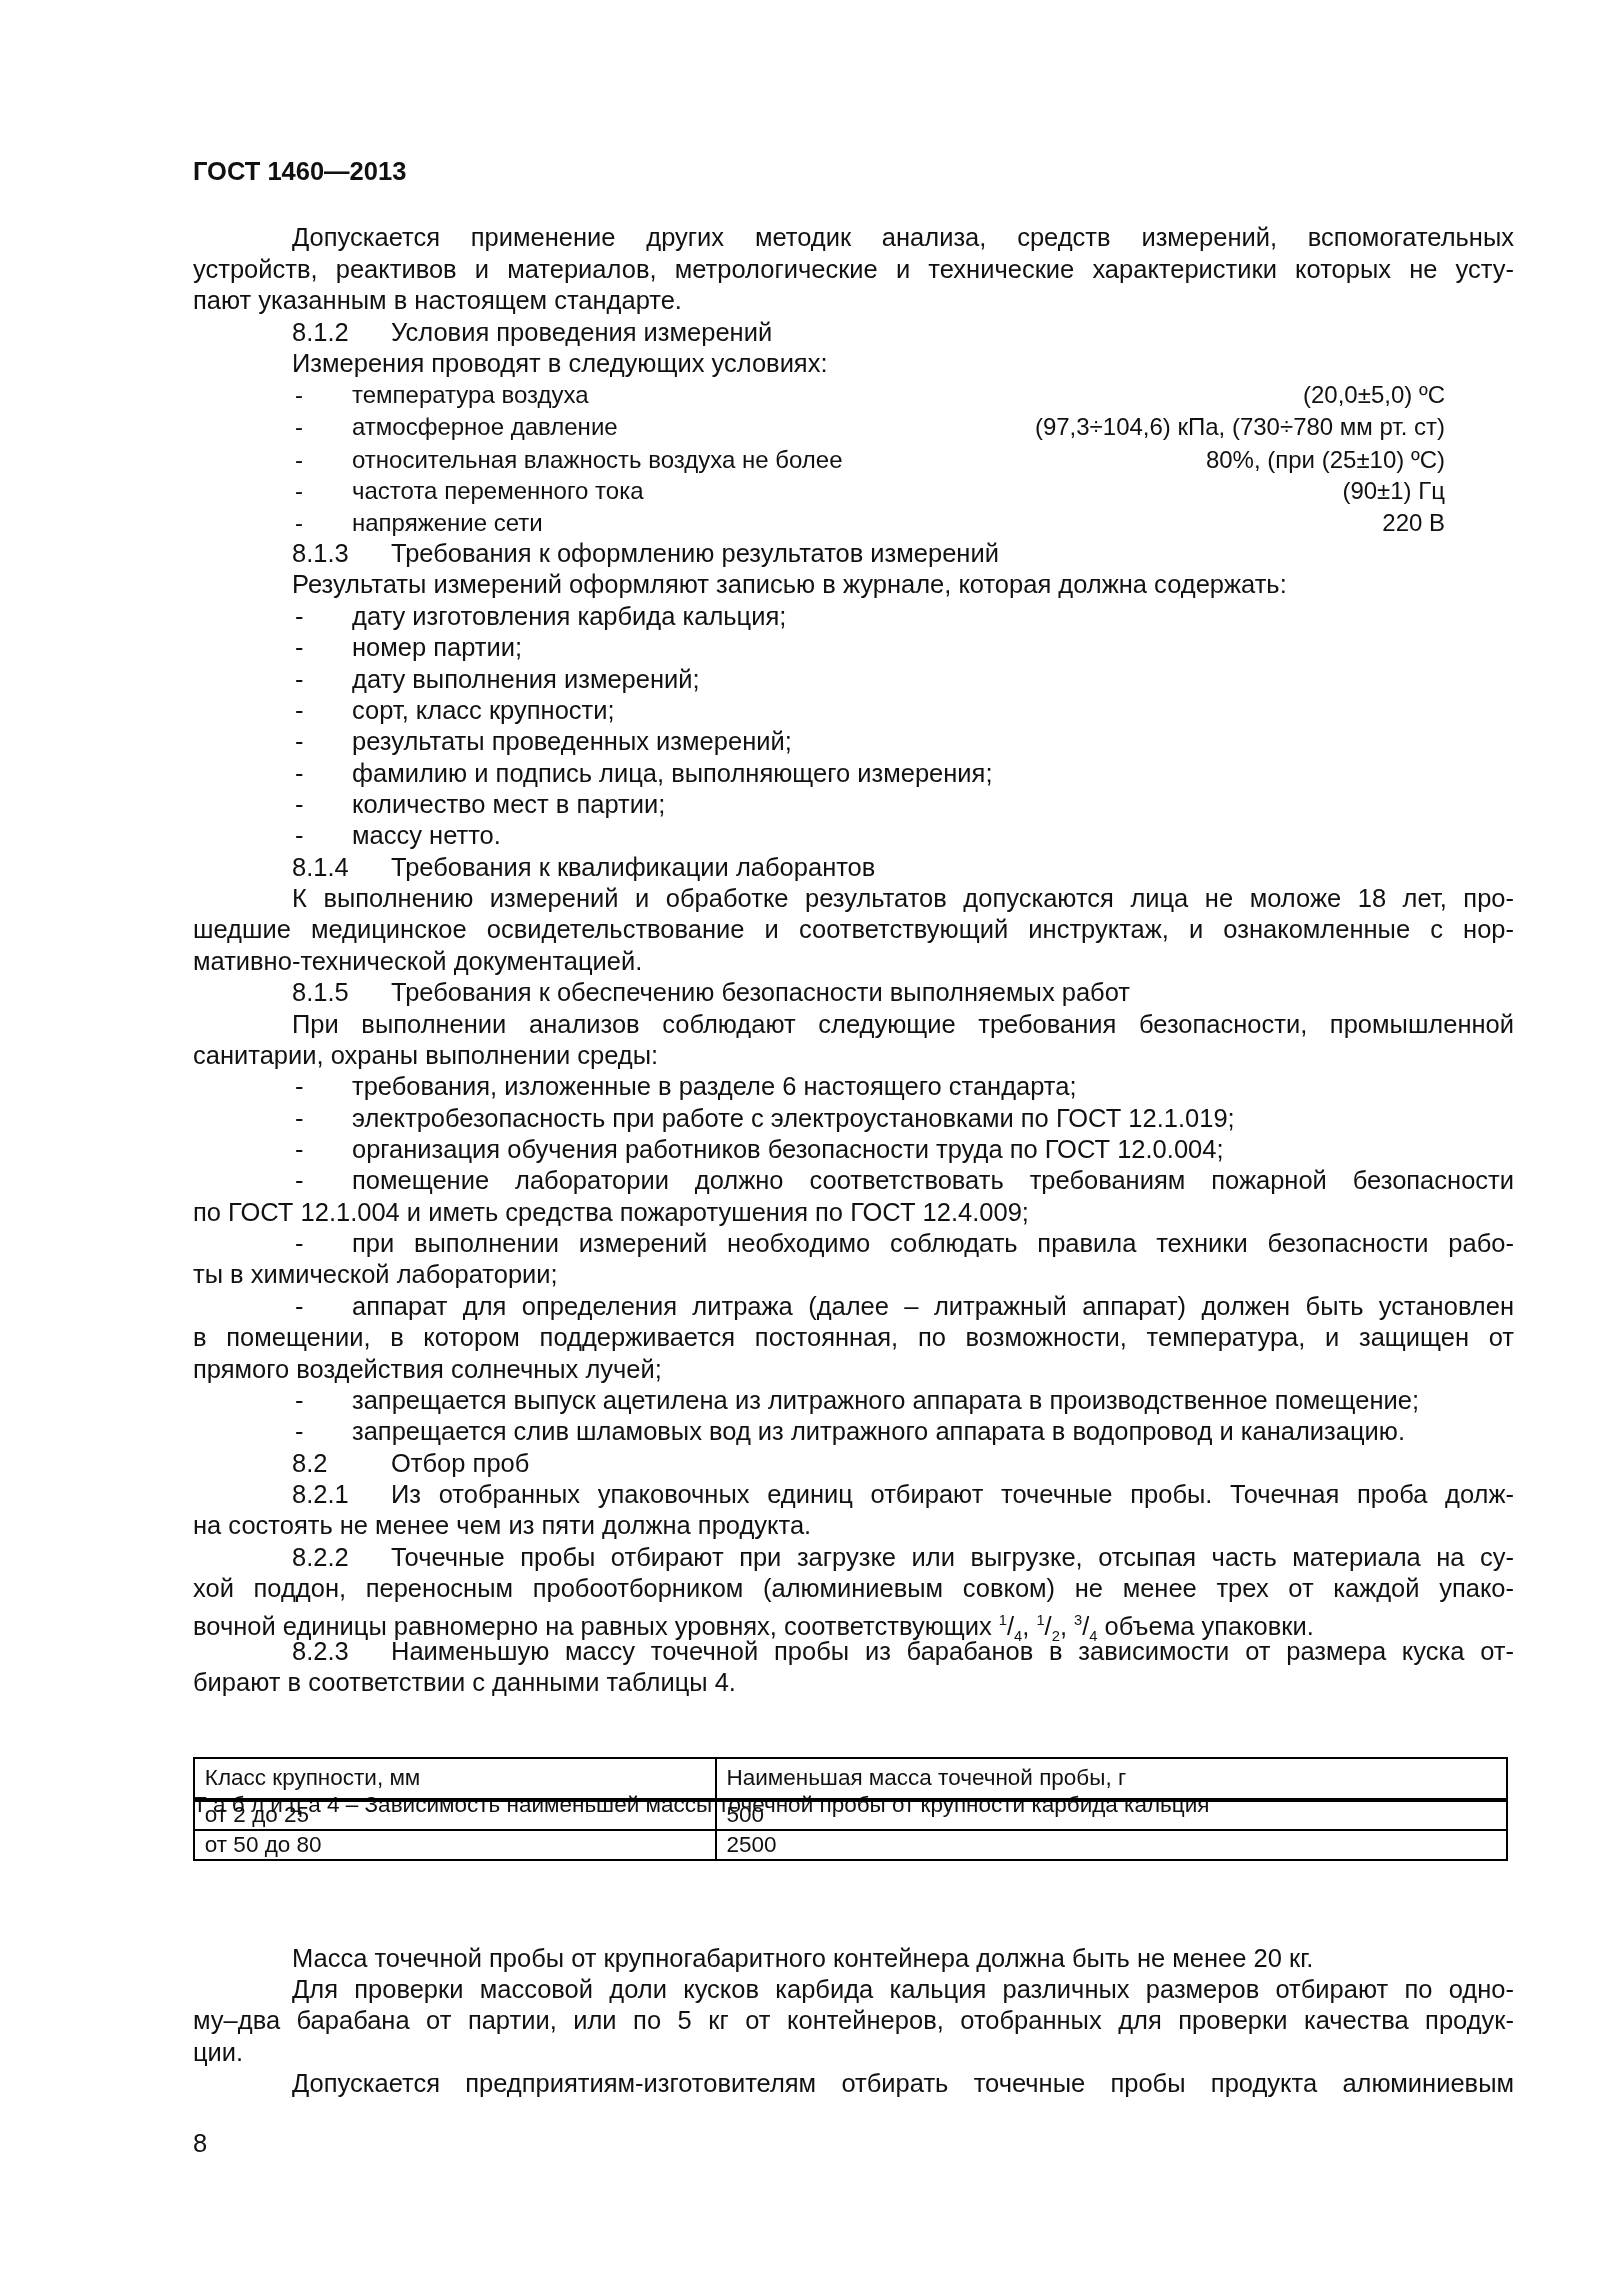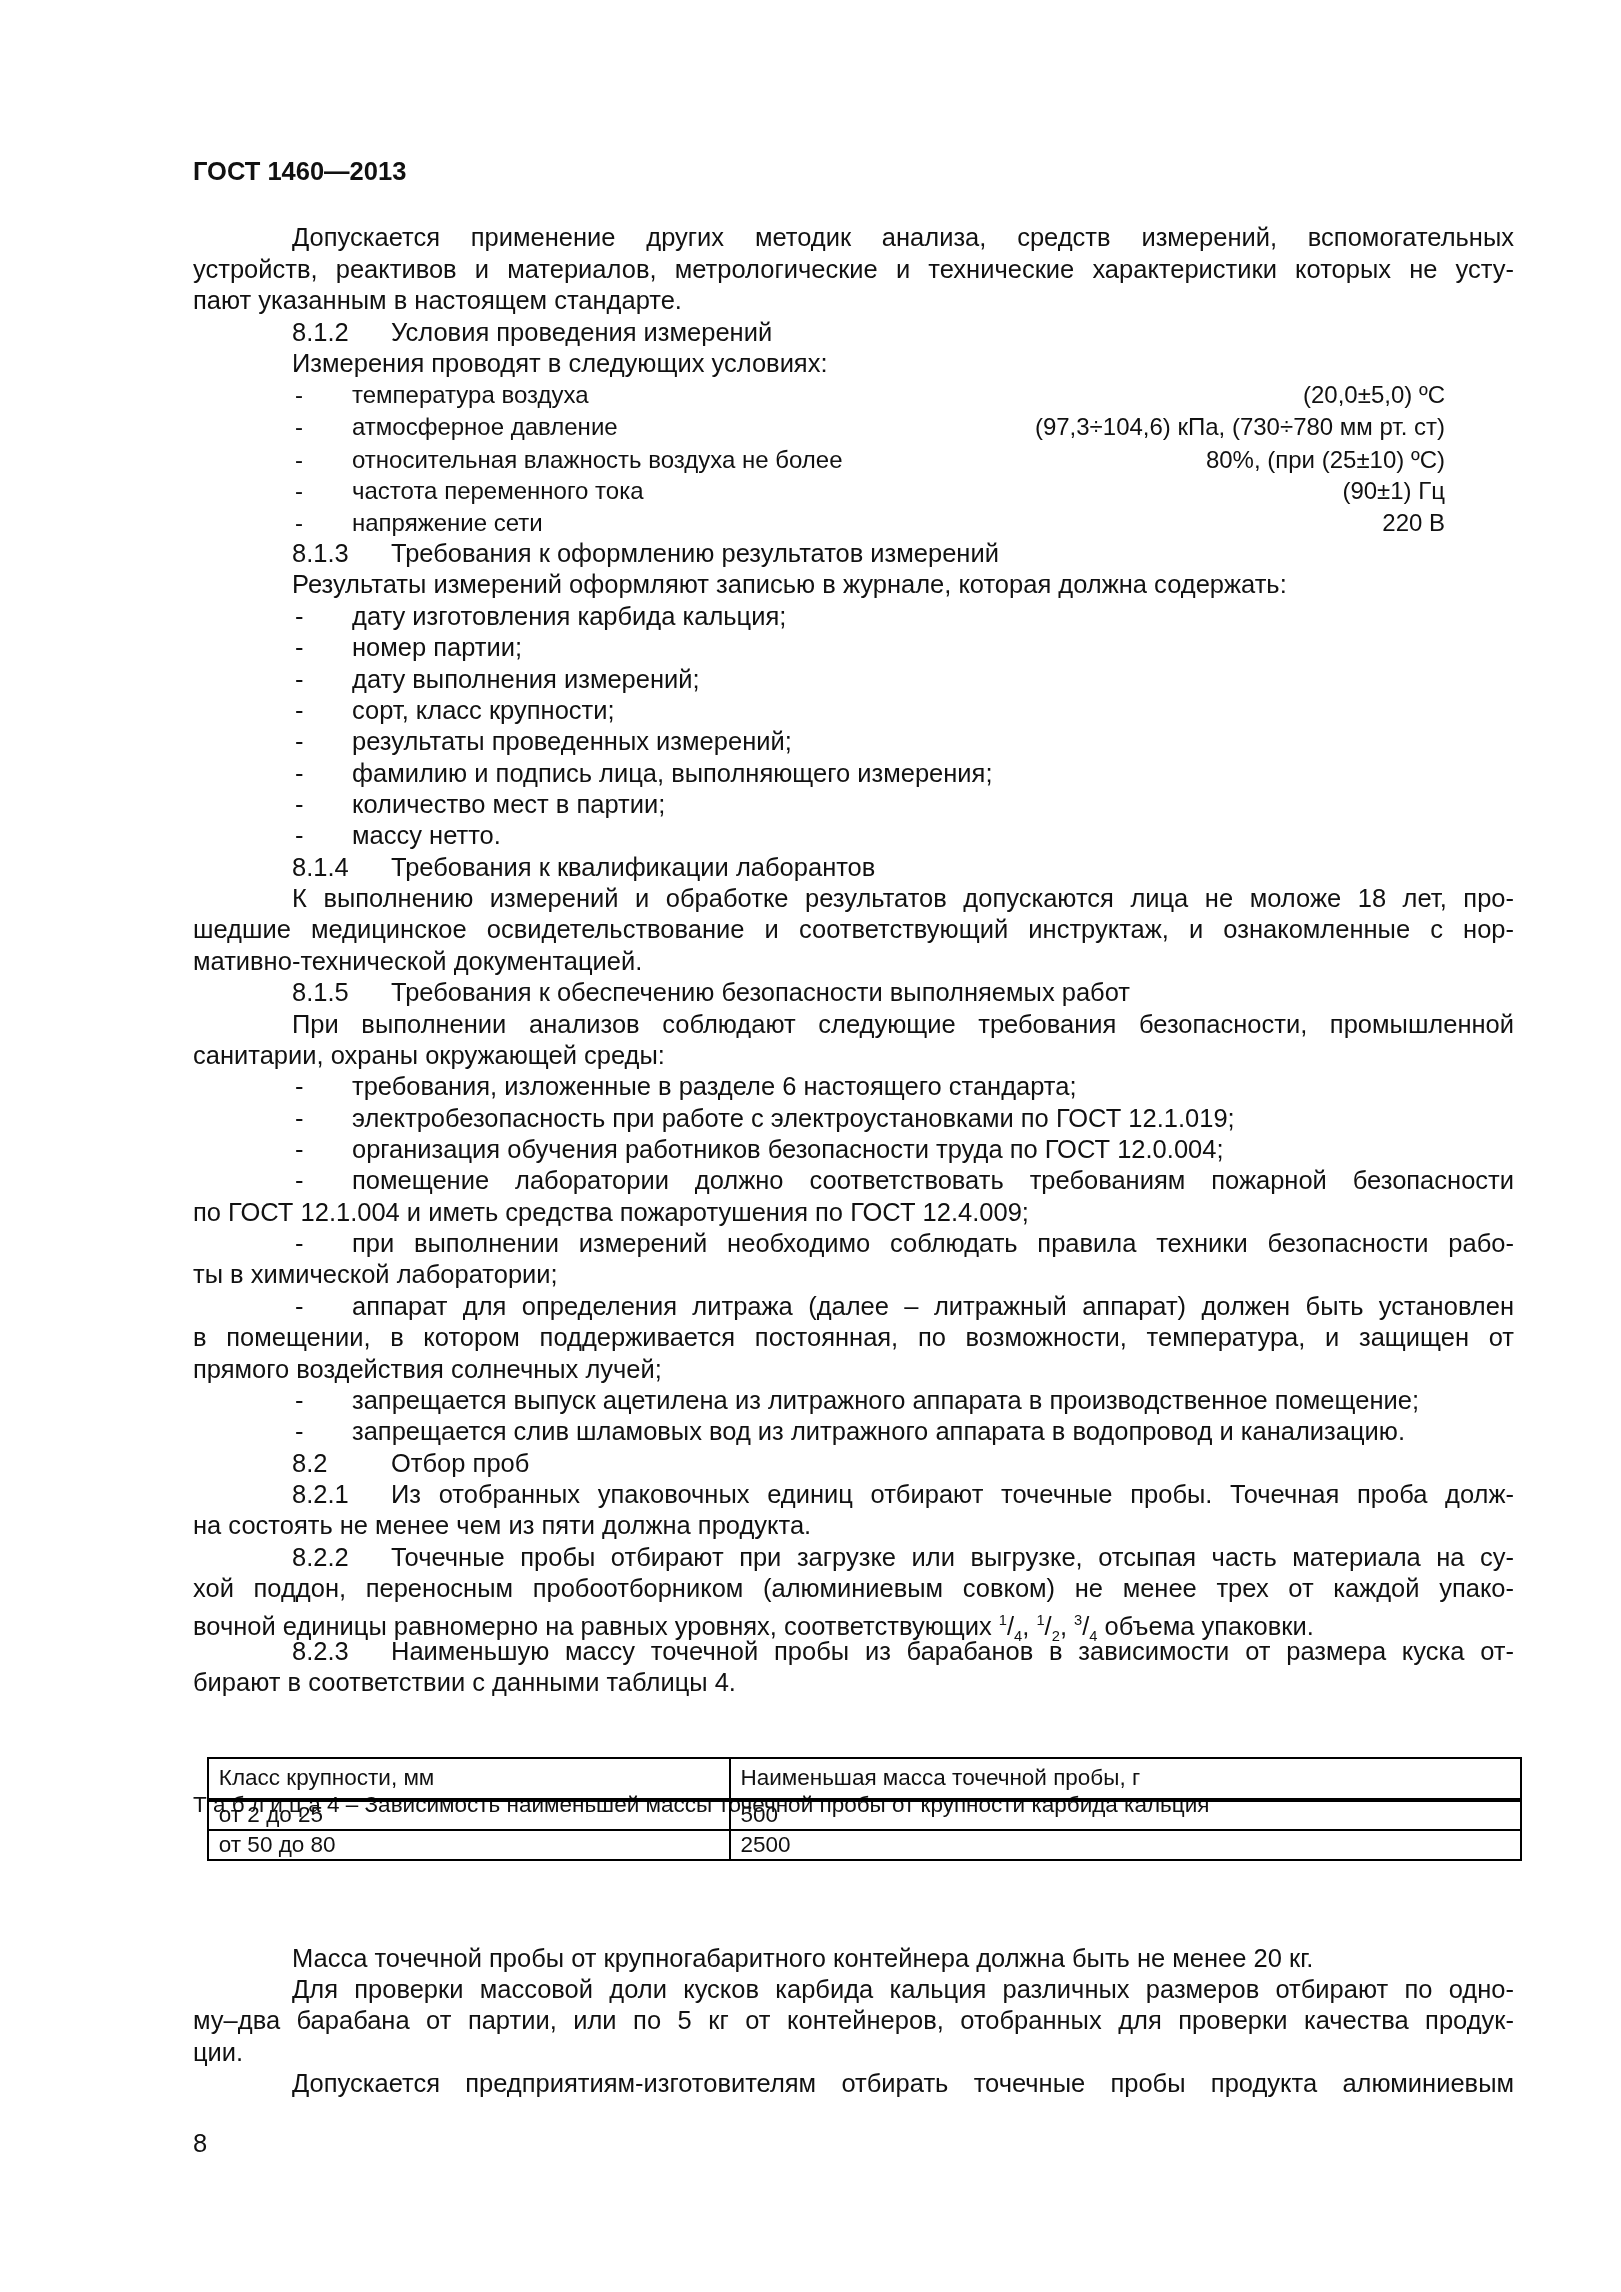--- a/index.html
+++ b/index.html
@@ -9,21 +9,21 @@
   .just { text-align:justify; text-align-last:justify; }
   .ind { padding-left:99px; box-sizing:border-box; }
   .hdr { position:absolute; left:193px; top:157px; font-size:25.5px; font-weight:bold; }
   .dash { display:inline-block; width:57px; padding-left:102px; }
   .dash0 { display:inline-block; width:57px; }
   .num { display:inline-block; width:99px; }
   .cond { position:absolute; left:193px; width:1252px; font-size:24px; line-height:31px; }
   .cond .r { position:absolute; right:0; top:0; }
   sup, sub { font-size:14.7px; }
   .caption { position:absolute; left:193px; top:1792px; font-size:22.5px; white-space:nowrap; }
-  table.t4 { position:absolute; left:207px; top:1757px; width:1315px; border-collapse:collapse; font-size:22.5px; }
+  table.t4 { position:absolute; left:193px; top:1757px; width:1315px; border-collapse:collapse; font-size:22.5px; }
   table.t4 td { border:2px solid #000; padding:0 9.8px; height:27.4px; line-height:26.5px; }
   table.t4 tr.h td { height:39px; border-bottom:4.9px solid #000; }
   table.t4 td.c1 { width:500px; }
   table.t4 tr.thin td { border-top:1px solid #000; }
   .pg { position:absolute; left:193px; top:2129px; font-size:25.5px; }
 </style>
 </head>
 <body>
 
 <div class="hdr">ГОСТ 1460—2013</div>
@@ -51,21 +51,21 @@
 <div class="ln" style="top:789px"><span class="dash">-</span><span>количество мест в партии;</span></div>
 <div class="ln" style="top:820px"><span class="dash">-</span><span>массу нетто.</span></div>
 
 <div class="ln ind" style="top:852px"><span class="num">8.1.4</span><span>Требования к квалификации лаборантов</span></div>
 <div class="ln just ind" style="top:883px">К выполнению измерений и обработке результатов допускаются лица не моложе 18 лет, про-</div>
 <div class="ln just" style="top:914px">шедшие медицинское освидетельствование и соответствующий инструктаж, и ознакомленные с нор-</div>
 <div class="ln" style="top:946px">мативно-технической документацией.</div>
 
 <div class="ln ind" style="top:977px"><span class="num">8.1.5</span><span>Требования к обеспечению безопасности выполняемых работ</span></div>
 <div class="ln just ind" style="top:1009px">При выполнении анализов соблюдают следующие требования безопасности, промышленной</div>
-<div class="ln" style="top:1040px">санитарии, охраны окружающей среды:</div>
+<div class="ln" style="top:1040px">санитарии, охраны выполнении среды:</div>
 <div class="ln" style="top:1071px"><span class="dash">-</span><span>требования, изложенные в разделе 6 настоящего стандарта;</span></div>
 <div class="ln" style="top:1103px"><span class="dash">-</span><span>электробезопасность при работе с электроустановками по ГОСТ 12.1.019;</span></div>
 <div class="ln" style="top:1134px"><span class="dash">-</span><span>организация обучения работников безопасности труда по ГОСТ 12.0.004;</span></div>
 <div class="ln just" style="top:1165px"><span class="dash">-</span><span>помещение лаборатории должно соответствовать требованиям пожарной безопасности</span></div>
 <div class="ln" style="top:1197px">по ГОСТ 12.1.004 и иметь средства пожаротушения по ГОСТ 12.4.009;</div>
 <div class="ln just" style="top:1228px"><span class="dash">-</span><span>при выполнении измерений необходимо соблюдать правила техники безопасности рабо-</span></div>
 <div class="ln" style="top:1259px">ты в химической лаборатории;</div>
 <div class="ln just" style="top:1291px"><span class="dash">-</span><span>аппарат для определения литража (далее – литражный аппарат) должен быть установлен</span></div>
 <div class="ln just" style="top:1322px">в помещении, в котором поддерживается постоянная, по возможности, температура, и защищен от</div>
 <div class="ln" style="top:1354px">прямого воздействия солнечных лучей;</div>

